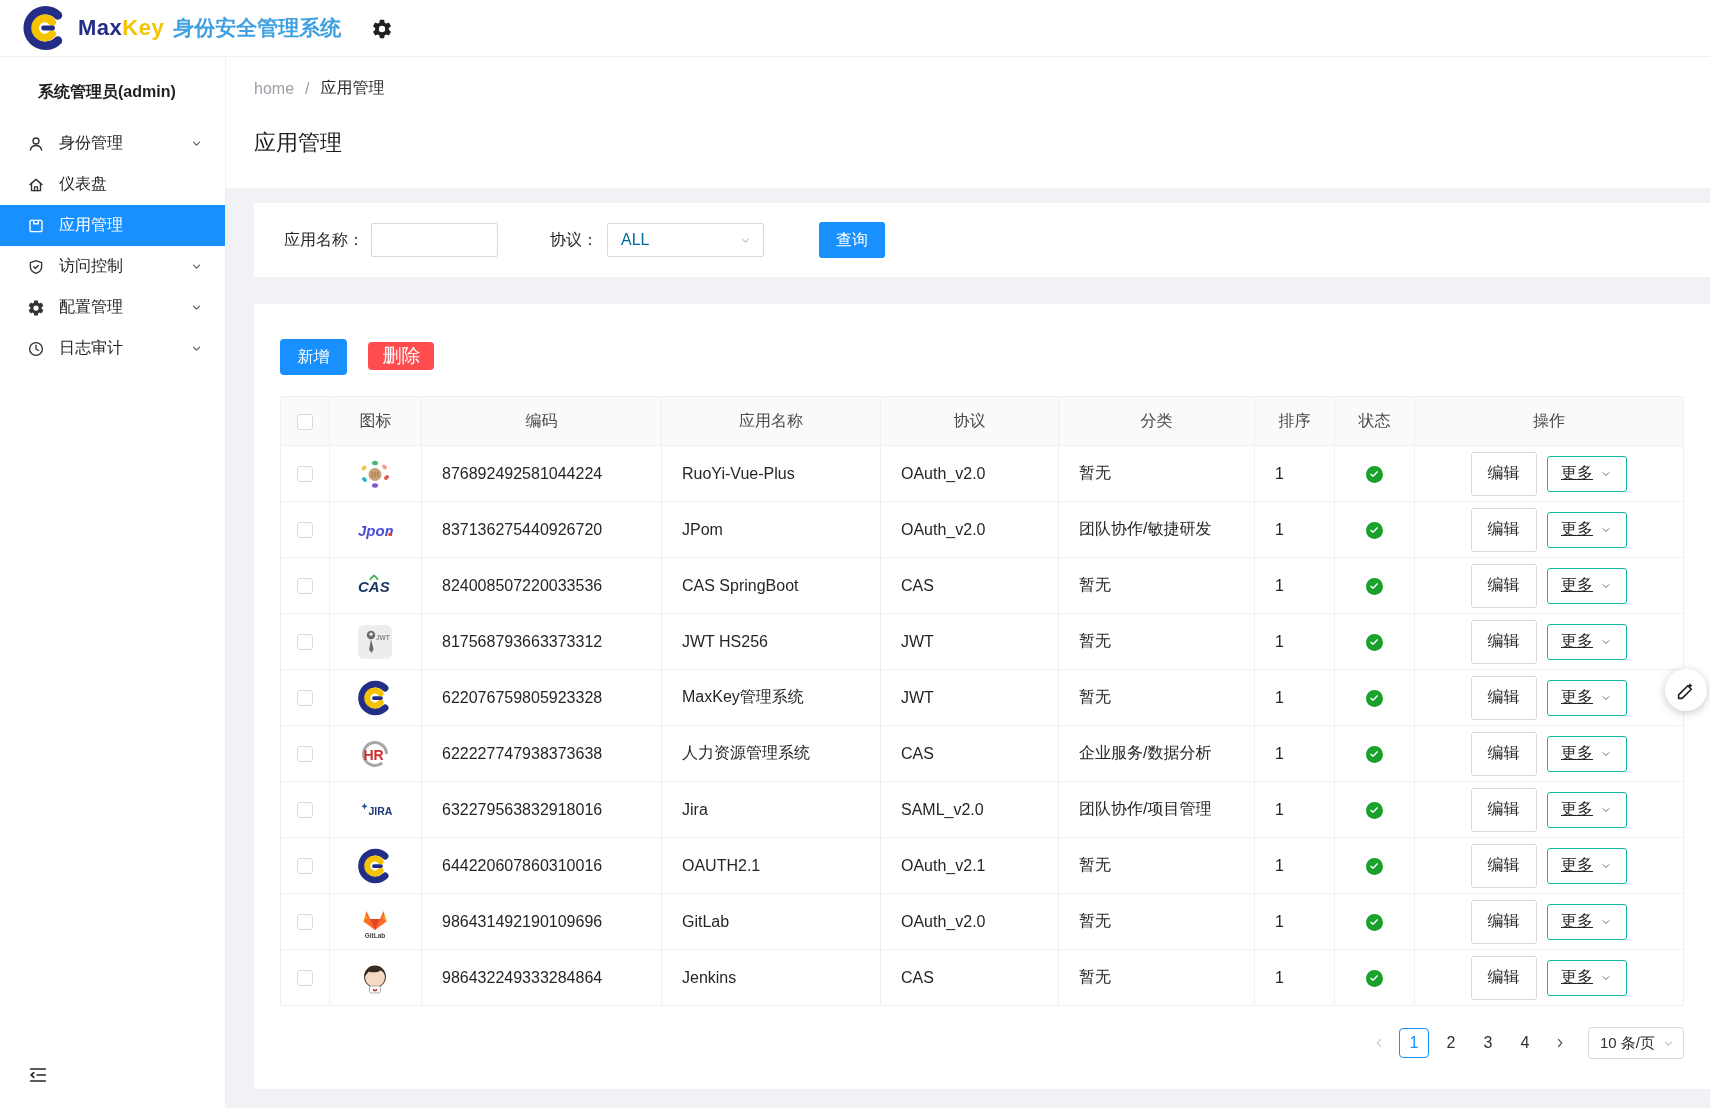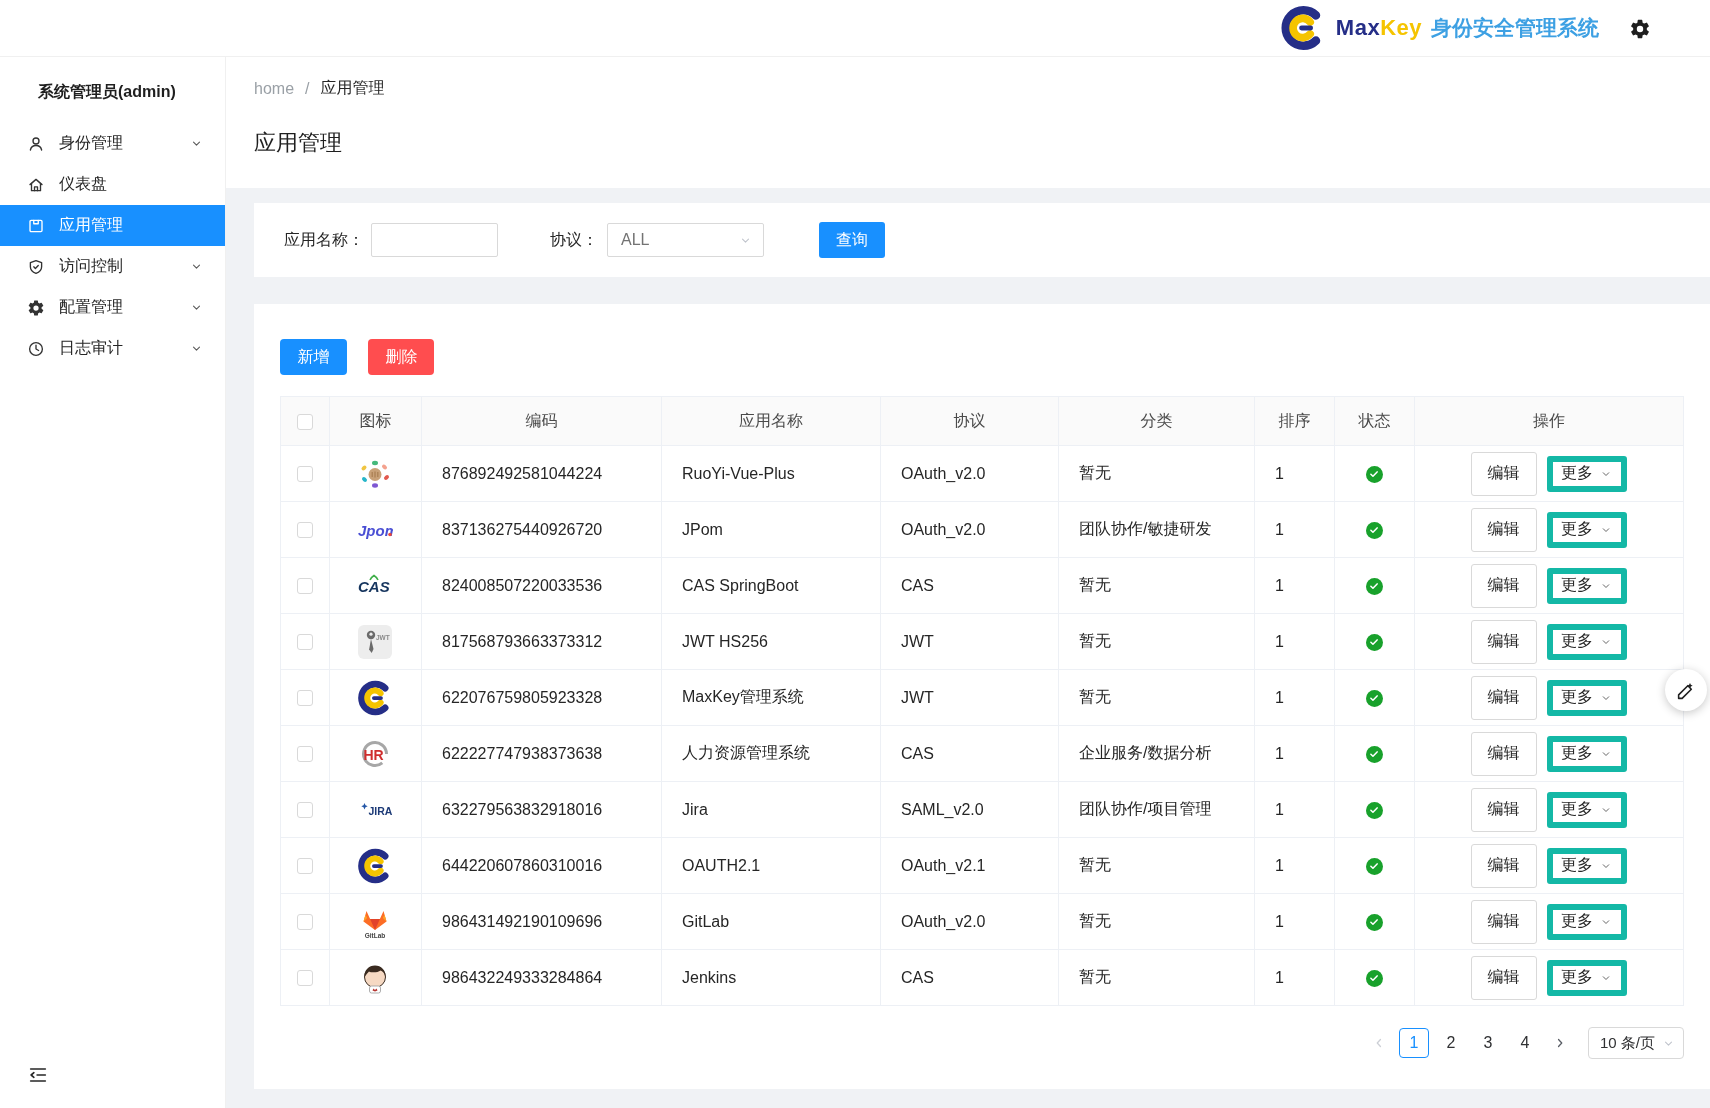--- a/index.html
+++ b/index.html
@@ -8,21 +8,21 @@
     width:1710px; height:1108px; overflow:hidden;
     background:#f0f2f5;
     font-family:"Liberation Sans", sans-serif;
     color:#262626;
   }
   svg { display:block; }
 
   
   .topbar {
     height:57px; background:#fff; border-bottom:1px solid #f0f0f0;
-    display:flex; align-items:center; justify-content:flex-end;
+    display:flex; align-items:center; justify-content:flex-start;
     padding:0 30px 0 22px;
   }
   .brand { display:flex; align-items:center; }
   .brand-logo { width:46px; height:46px; margin-right:10px; }
   .brand-logo svg { width:100%; height:100%; }
   .brand-text { font-size:22px; font-weight:bold; letter-spacing:.5px; }
   .brand-max { color:#252e87; }
   .brand-key { color:#f5c400; }
   .brand-title { color:#3da0e3; font-size:21px; font-weight:bold; margin-left:9px; }
   .topbar-right { display:flex; align-items:center; gap:36px; color:#1f1f1f;flex-direction:column; }
@@ -63,46 +63,46 @@
   .content { padding:15px 0 12px 28px; }
 
   
   .filter-panel { background:#fff; height:74px; display:flex; align-items:center; padding-left:30px; }
   .f-label { font-size:16px; color:#262626; }
   .f-input { width:127px; height:34px; border:1px solid #d9d9d9; border-radius:2px; margin-left:7px;
              padding:0 9px; font-size:15px; font-family:"Liberation Sans",sans-serif; outline:none; }
   .f-gap1 { width:52px; }
   .f-select { width:157px; height:34px; border:1px solid #d9d9d9; border-radius:2px; margin-left:9px;
               display:flex; align-items:center; justify-content:space-between; padding:0 11px 0 13px;
-              font-size:16px; color:#737373; background:#fff; cursor:pointer; }
+              font-size:16px; color:#0369a1; background:#fff; cursor:pointer; }
   .sel-caret { width:13px; height:13px; color:#c0c4cc; }
   .sel-caret svg { width:100%; height:100%; }
   .btn { font-family:"Liberation Sans",sans-serif; cursor:pointer; }
   .btn-search { margin-left:55px; width:66px; height:36px; background:#1890ff; border:none; border-radius:3px;
                 color:#fff; font-size:16px; }
 
   
   .table-panel { background:#fff; margin-top:27px; padding:35px 26px 0 26px; min-height:783px; }
   .btn-add { width:67px; height:36px; background:#1890ff; border:none; border-radius:4px; color:#fff; font-size:16px; }
-  .btn-del { width:66px; height:36px; background:#ff4d4f; border:none; border-radius:4px; color:#fff; font-size:16px; margin-left:17px; }
+  .btn-del { width:66px; height:28px; background:#ff4d4f; border:none; border-radius:4px; color:#fff; font-size:19px; margin-left:17px; }
 
   table.app-table { width:100%; border-collapse:collapse; margin-top:21px; font-size:16px; }
   .app-table th { height:49px; background:#fafafa; border:1px solid #edf0f5; font-weight:500; color:#4a4a4a; text-align:center; }
   .app-table td { height:56px; border:1px solid #edf0f5; color:#262626; padding-left:20px; text-align:left; }
   .app-table td.c-sel, .app-table td.c-ico, .app-table td.c-status, .app-table td.c-act { text-align:center; padding-left:0; }
   .checkbox { display:inline-block; width:16px; height:16px; border:1px solid #d9d9d9; border-radius:3px; background:#fff;
               vertical-align:middle; cursor:pointer; }
   .app-ico { display:inline-flex; width:38px; height:38px; align-items:center; justify-content:center; vertical-align:middle; }
   .app-ico svg { width:36px; height:36px; }
   .status-dot { display:inline-flex; width:17px; height:17px; border-radius:50%; background:#18a12b;
                 align-items:center; justify-content:center; vertical-align:middle; }
   .status-dot svg { width:10px; height:10px; }
   .btn-edit { width:66px; height:44px; background:#fff; border:1px solid #d9d9d9; border-radius:3px; font-size:16px; color:#262626; }
-  .btn-more { width:80px; height:36px; background:#fff; border:6px solid #14b8a6; border-radius:3px; font-size:16px; color:#262626;
-              display:inline-flex; align-items:center; justify-content:center; gap:7px; margin-left:10px; vertical-align:middle; }
+  .btn-more { width:80px; height:36px; background:#fff; border:1px solid #14b8a6; border-radius:3px; font-size:16px; color:#262626;
+              display:inline-flex; align-items:center; justify-content:center; gap:7px; margin-left:10px; vertical-align:middle;text-decoration:underline; }
   .mini-caret { width:12px; height:12px; color:#666; }
   .mini-caret svg { width:100%; height:100%; }
 
   
   .pager { display:flex; justify-content:flex-end; align-items:center; gap:7px; padding:21px 0 30px; font-size:16px; color:#303133; }
   .pg-arrow { width:26px; height:26px; display:flex; align-items:center; justify-content:center; cursor:pointer; }
   .pg-arrow svg { width:14px; height:14px; }
   .pg-prev { color:#cdd0d6; }
   .pg-next { color:#5a5e66; }
   .pg-num { min-width:30px; height:30px; display:flex; align-items:center; justify-content:center; cursor:pointer; border-radius:4px; }

